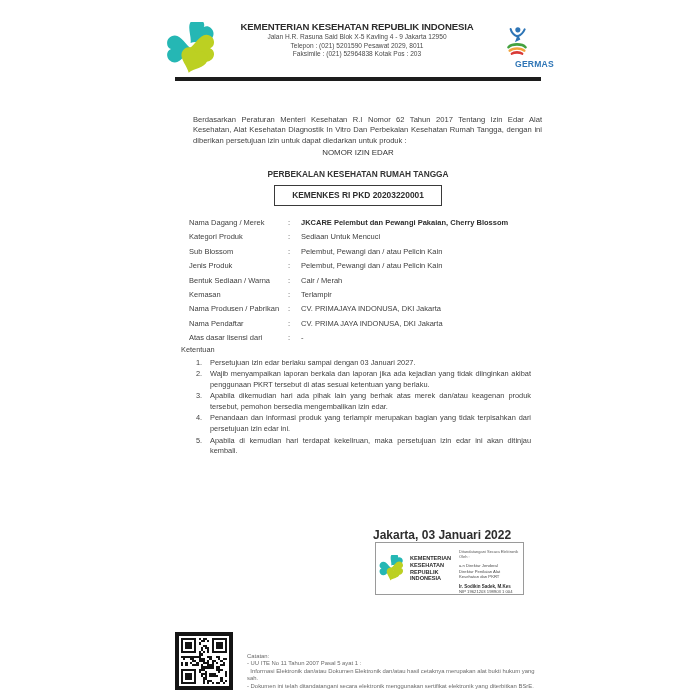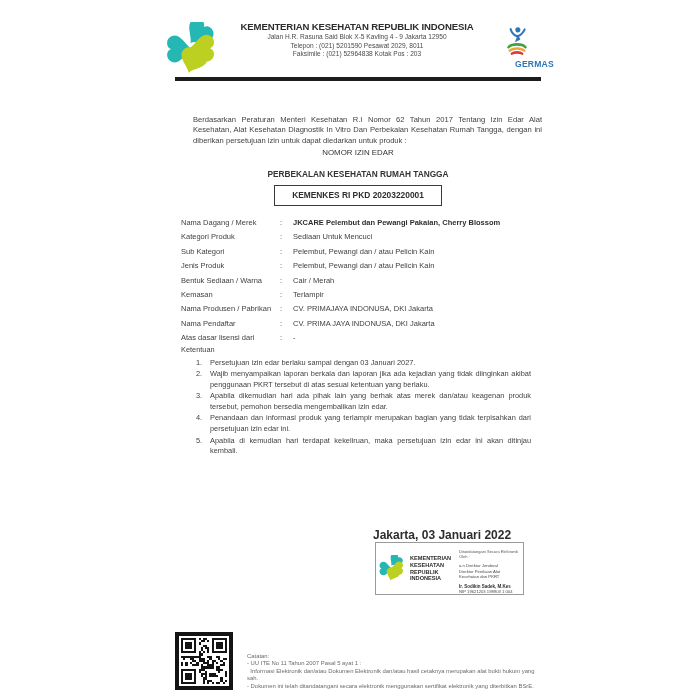--- a/index.html
+++ b/index.html
@@ -26,21 +26,21 @@
   .center-h{position:absolute;left:175px;width:366px;text-align:center;color:#333;}
   .h-nomor{top:148px;font-size:7.9px;}
   .h-perbekalan{top:169px;font-size:8.3px;font-weight:bold;}
   .nie-wrap{position:absolute;left:175px;top:184px;width:366px;text-align:center;}
   .nie-box{display:inline-block;border:1.2px solid #3a3a3a;padding:4.5px 17px;
            font-size:8.4px;font-weight:bold;color:#2e2e2e;background:#fff;}
 
   
   .details{position:absolute;left:181px;top:218px;width:352px;}
   .d-row{display:flex;height:14.4px;font-size:7.5px;align-items:flex-start;color:#3f3f3f;}
-  .d-label{width:99px;flex:0 0 auto;}
+  .d-label{width:99px;flex:0 0 auto;margin-left:8px;}
   .d-colon{width:13px;flex:0 0 auto;}
   .d-colon::before{content:":";}
   .d-value{flex:1;}
   .b{font-weight:bold;color:#2e2e2e;}
 
   
   .terms{position:absolute;left:181px;top:345px;width:350px;font-size:7.4px;color:#3f3f3f;}
   .terms-h{margin-bottom:3.5px;}
   .t-item{display:flex;margin-bottom:1px;line-height:10.6px;}
   .t-num{width:14px;margin-left:15px;flex:0 0 auto;}
@@ -117,21 +117,21 @@
         <span class="d-value b">JKCARE Pelembut dan Pewangi Pakaian, Cherry Blossom</span>
       </div>
 
       <div class="d-row">
         <span class="d-label">Kategori Produk</span>
         <span class="d-colon"></span>
         <span class="d-value">Sediaan Untuk Mencuci</span>
       </div>
 
       <div class="d-row">
-        <span class="d-label">Sub Kategori</span>
+        <span class="d-label">Sub Blossom</span>
         <span class="d-colon"></span>
         <span class="d-value">Pelembut, Pewangi dan / atau Pelicin Kain</span>
       </div>
 
       <div class="d-row">
         <span class="d-label">Jenis Produk</span>
         <span class="d-colon"></span>
         <span class="d-value">Pelembut, Pewangi dan / atau Pelicin Kain</span>
       </div>
 

